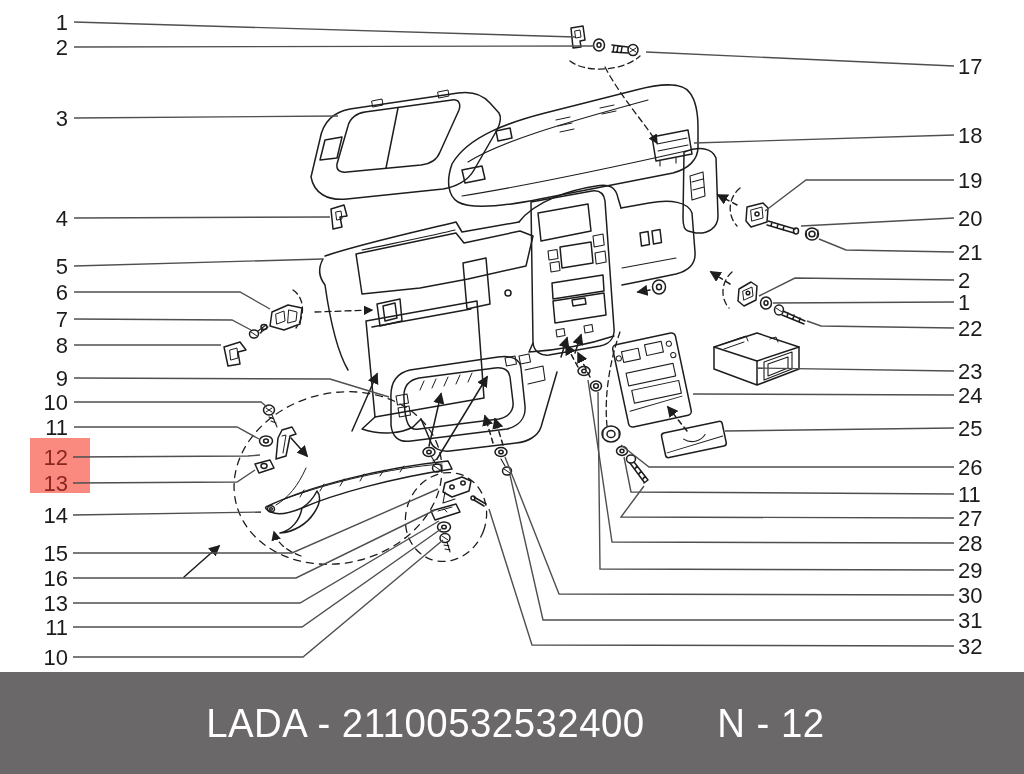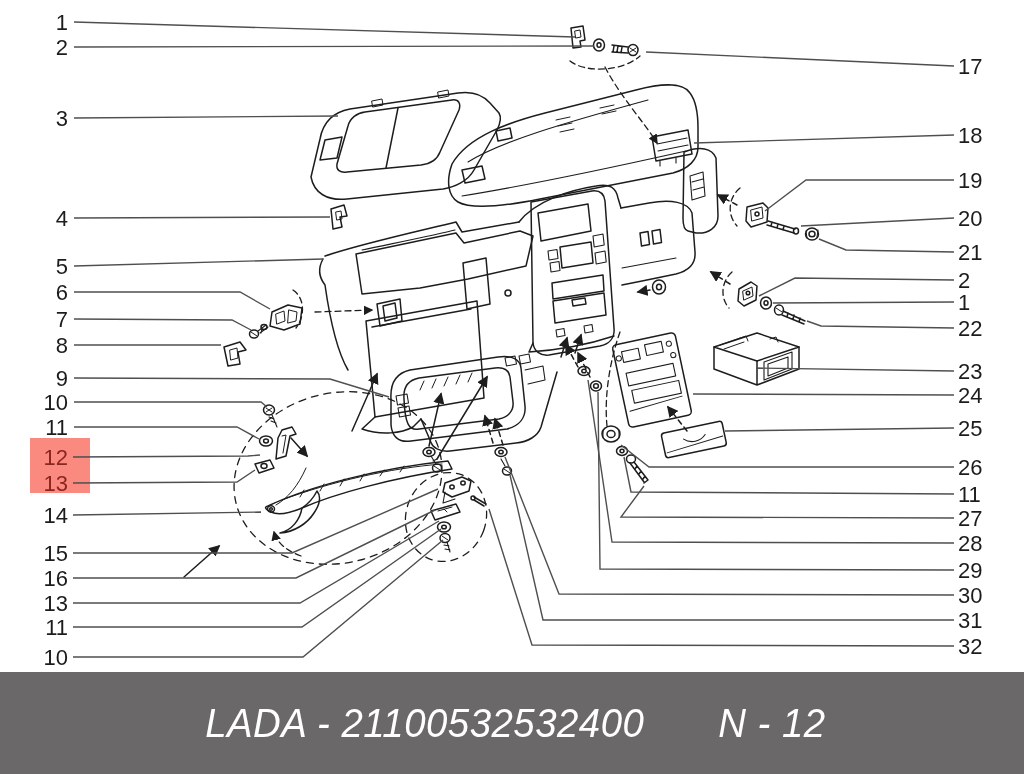--- a/index.html
+++ b/index.html
@@ -4,21 +4,21 @@
 <style>
   html,body{margin:0;padding:0;background:#ffffff;}
   body{width:1024px;height:774px;position:relative;overflow:hidden;
        font-family:"Liberation Sans", sans-serif;}
   .stage{position:absolute;left:0;top:0;width:1024px;height:672px;background:#ffffff;}
   svg.diagram{display:block;}
   .part-label{font-family:"Liberation Sans", sans-serif;font-size:22px;fill:#1c1c1c;}
   .part-label.hl{fill:#8a2620;}
   .footer{position:absolute;left:0;top:672px;width:1024px;height:102px;
           background:#6a6868;display:flex;align-items:center;justify-content:center;
-          gap:62px;font-style:italic;}
+          gap:62px;}
   .footer span{color:#ffffff;font-size:40px;letter-spacing:0.5px;
                transform:scaleX(0.96);white-space:pre;}
 </style>
 </head>
 <body>
 
 <div class="stage">
 <svg class="diagram" width="1024" height="672" viewBox="0 0 1024 672">
   <defs>
     <marker id="arr" viewBox="0 0 10 10" refX="8.5" refY="5" markerWidth="7.5" markerHeight="7.5" orient="auto-start-reverse">

